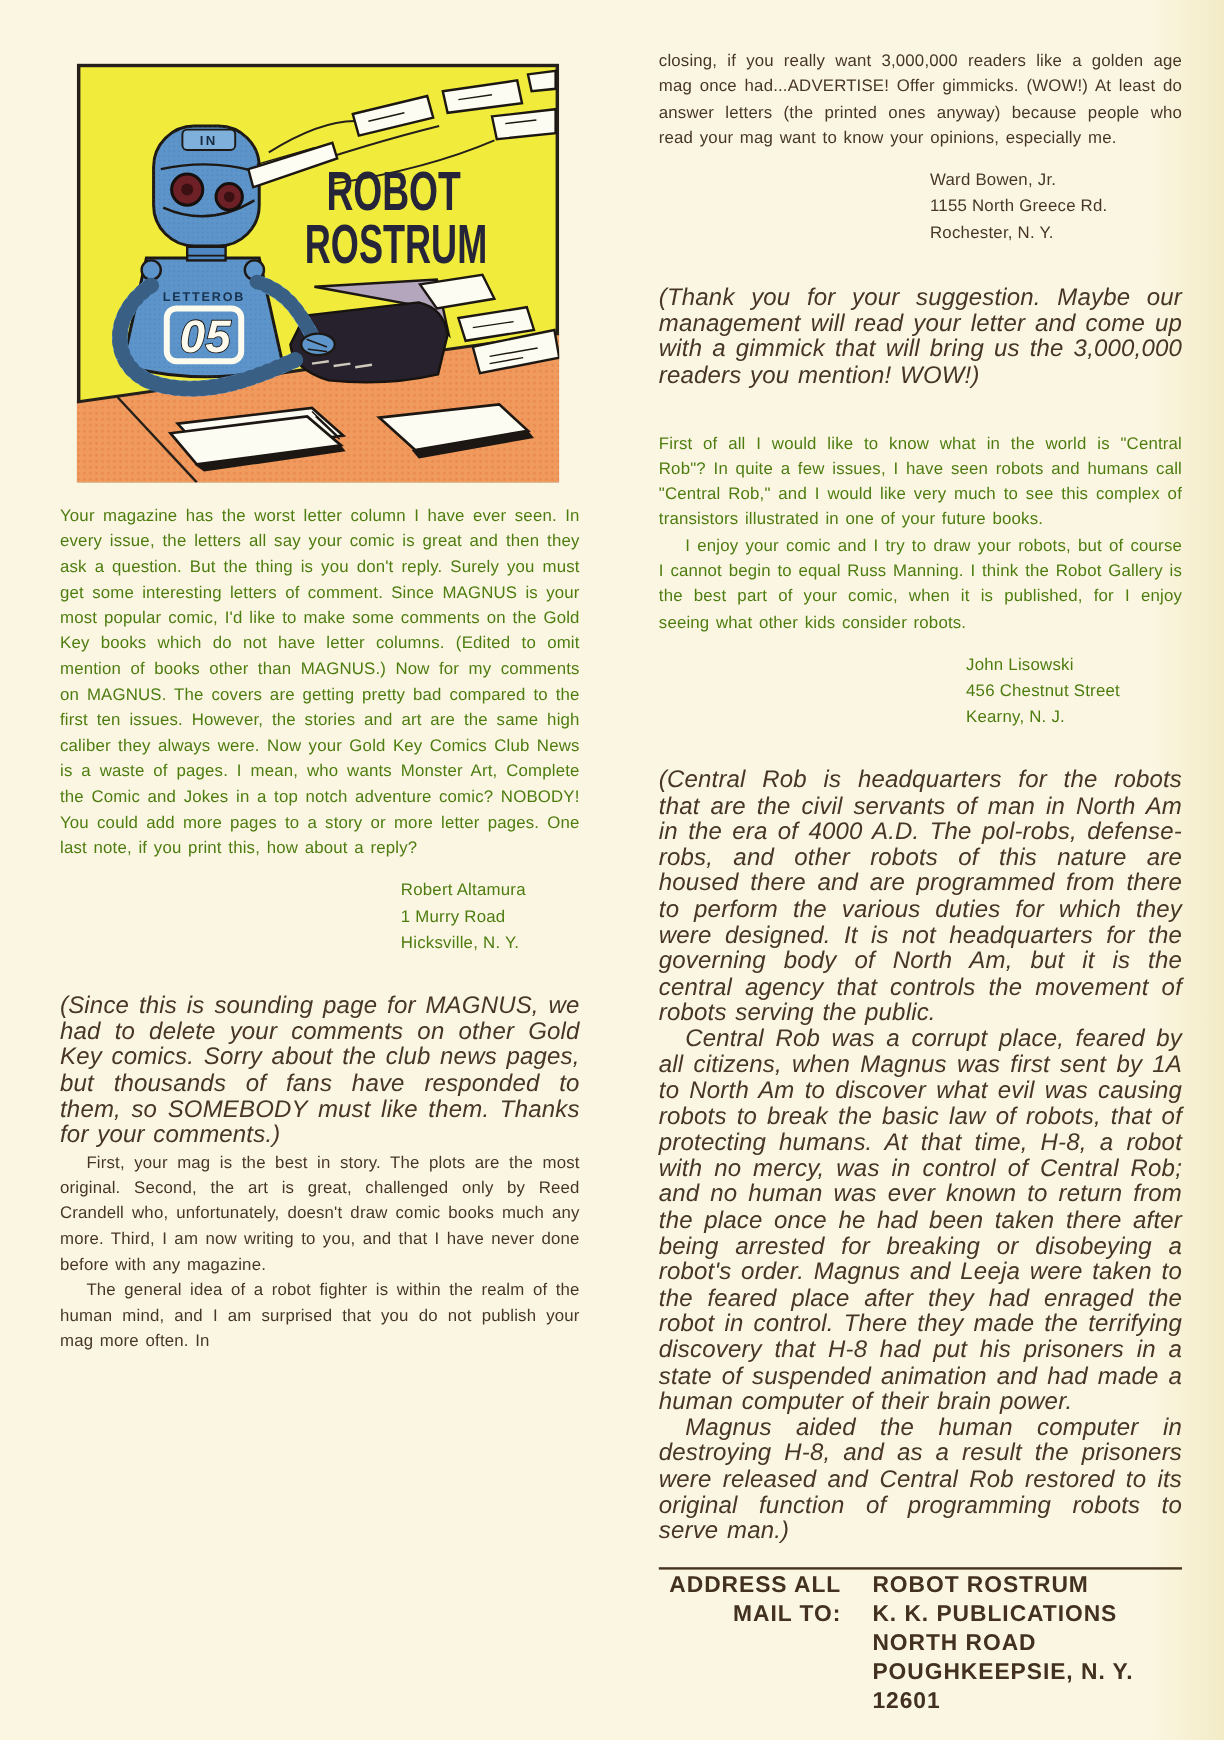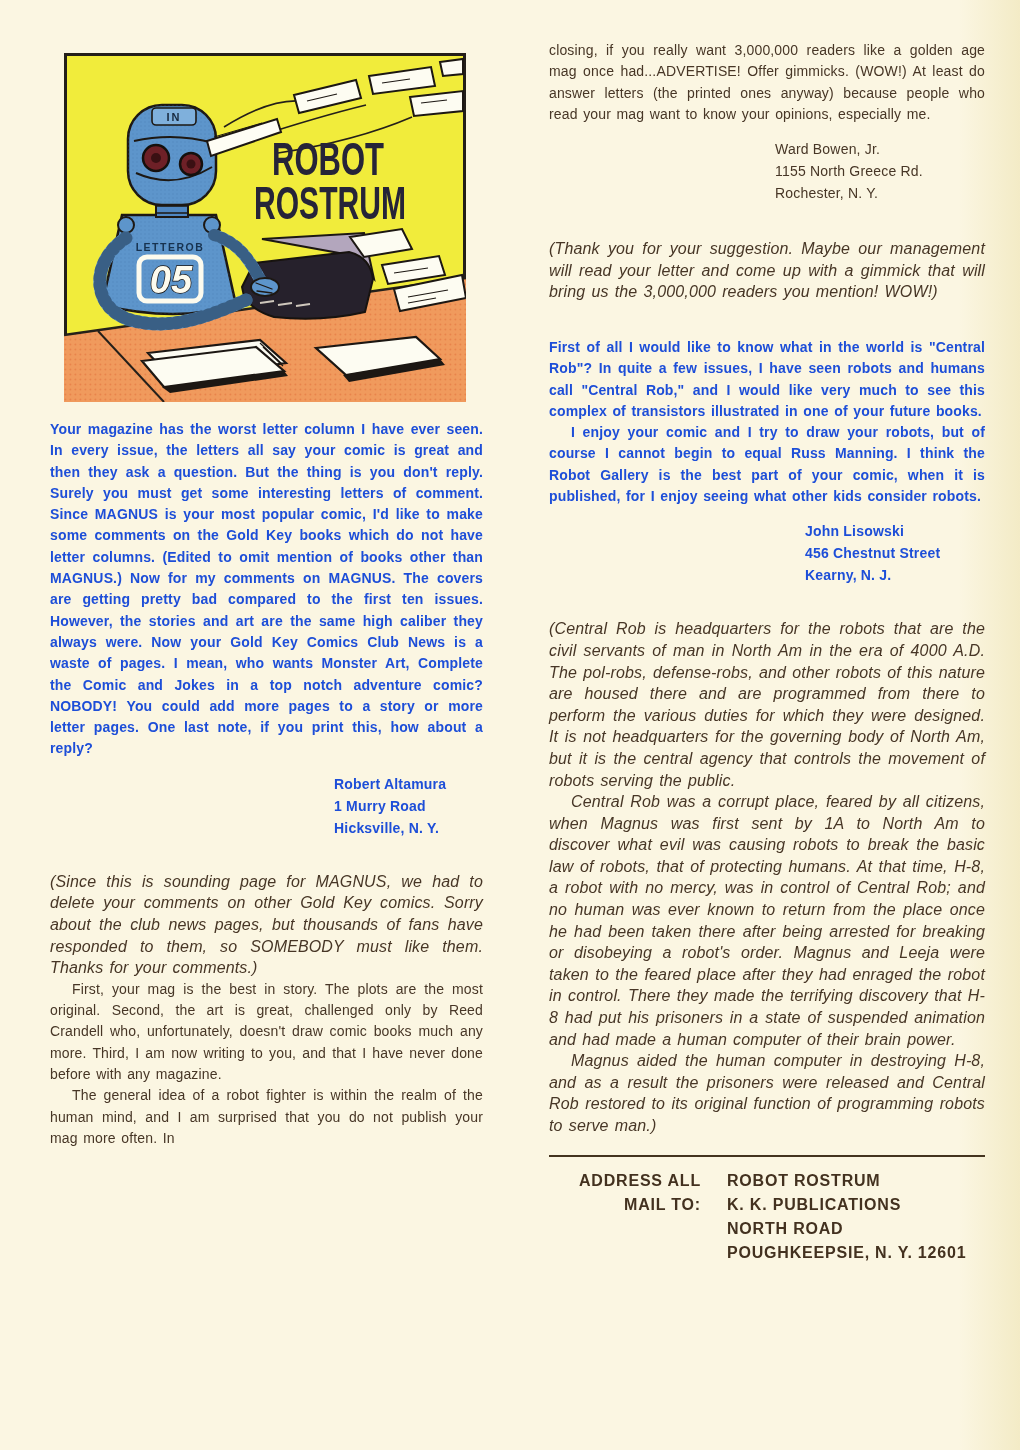--- a/index.html
+++ b/index.html
@@ -16,38 +16,38 @@
   .col-right { left: 549px; top: 40px; width: 436px; }
 
   .panel { margin-left: 14px; width: 402px; height: 349px; }
   .panel svg { display: block; }
 
   p { margin: 0; }
   .letter {
     font-size: 14px; line-height: 21.3px;
     text-align: justify; letter-spacing: .15px; word-spacing: 1.5px;
   }
-  .bold { font-weight: bold; color: #1d4ed8; }
+  .bold { font-weight: normal; color: #4d7c0f; }
   .indent { text-indent: 22px; }
   .reply {
-    font-style: italic; font-size: 16px; line-height: 21.6px;
+    font-style: italic; font-size: 20px; line-height: 21.6px;
     text-align: justify; letter-spacing: .15px; word-spacing: 1.5px;
   }
   .sig { font-size: 14px; line-height: 22px; letter-spacing: .2px; }
   .sig div { white-space: nowrap; }
 
   .mt-sm { margin-top: 13px; }
   .mt-md { margin-top: 32px; }
   .mt-lg { margin-top: 34px; }
   .mt-panel { margin-top: 17px; }
 
   .footer {
     margin-top: 18px; border-top: 2px solid #44341f;
-    padding-top: 12px; display: flex; gap: 26px;
-    font-size: 16px; line-height: 24px; letter-spacing: .8px; font-weight: bold;
+    padding-top: 2px; display: flex; gap: 26px;
+    font-size: 19px; line-height: 24px; letter-spacing: .8px; font-weight: bold;
     color: #43311f;
   }
   .footer-label { width: 152px; text-align: right; flex: 0 0 auto; }
   .footer-address { flex: 1; }
 </style>
 </head>
 <body>
 
 <div>
 

